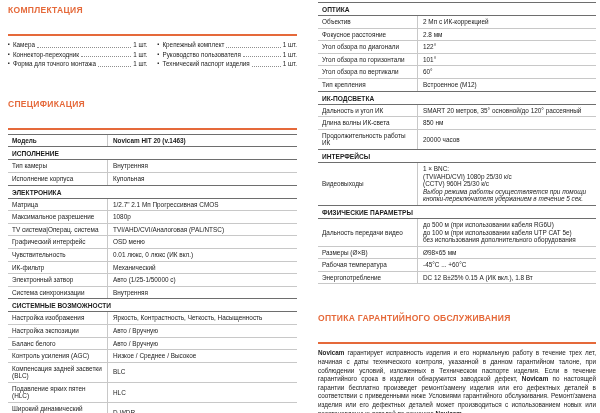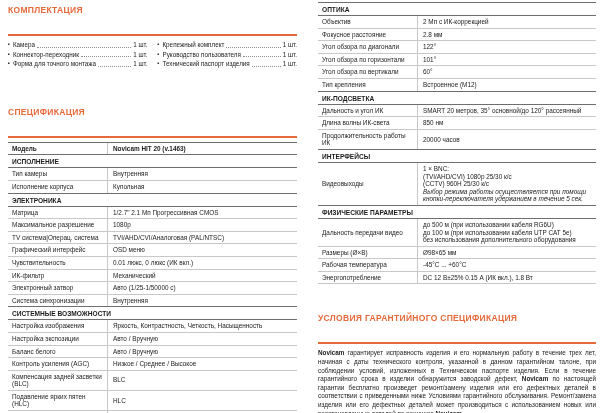--- a/index.html
+++ b/index.html
@@ -81,21 +81,21 @@
           </div>
           <div class="kit-item">
             <span class="bullet">▪</span>
             <span class="kname">Технический паспорт изделия</span>
             <span class="leader"></span>
             <span class="kqty">1 шт.</span>
           </div>
         </div>
     </div>
 
-    <div class="sec-title" style="margin-top:38px">СПЕЦИФИКАЦИЯ</div>
+    <div class="sec-title" style="margin-top:30px">СПЕЦИФИКАЦИЯ</div>
     <div class="spec-table" id="spec-table">
         <div class="trow model">
           <div class="tlabel">Модель</div>
           <div class="tvalue">Novicam HIT 20 (v.1463)</div>
         </div>
         <div class="trow section">ИСПОЛНЕНИЕ</div>
         <div class="trow">
           <div class="tlabel">Тип камеры</div>
           <div class="tvalue">Внутренняя</div>
         </div>
@@ -244,21 +244,21 @@
           <div class="tlabel">Рабочая температура</div>
           <div class="tvalue">-45°C ... +60°C</div>
         </div>
         <div class="trow">
           <div class="tlabel">Энергопотребление</div>
           <div class="tvalue">DC 12 В±25% 0.15 А (ИК вкл.), 1.8 Вт</div>
         </div>
       </div>
 
     <div class="warranty">
-      <div class="sec-title">УСЛОВИЯ ГАРАНТИЙНОГО СПЕЦИФИКАЦИЯ</div>
+      <div class="sec-title">ОПТИКА ГАРАНТИЙНОГО ОБСЛУЖИВАНИЯ</div>
       <div class="warranty-text" id="warranty-text">
           <p><b>Novicam</b> гарантирует исправность изделия и его нормальную работу в течение трех лет, начиная с даты технического контроля, указанной в данном гарантийном талоне, при соблюдении условий, изложенных в Техническом паспорте изделия. Если в течение гарантийного срока в изделии обнаружится заводской дефект, <b>Novicam</b> по настоящей гарантии бесплатно произведет ремонт/замену изделия или его дефектных деталей в соответствии с приведенными ниже Условиями гарантийного обслуживания. Ремонт/замена изделия или его дефектных деталей может производиться с использованием новых или восстановленных деталей по решению <b>Novicam</b>.</p>
           <p>В случае, если приобретенное Вами изделие марки <b>Novicam</b> будет нуждаться в гарантийном обслуживании, просим Вас обратиться к дилеру, у которого Вы приобретали данное изделие или в Единую службу поддержки (тел. 8-800-555-05-20). Данная гарантия распространяется только на продукцию, выпускаемую компанией . Продукция, идущая в комплекте с устройствами , но выпускаемая сторонними производителями, имеет гарантию производителя и обслуживается в официальных сервис-центрах этого производителя.</p>
         </div>
     </div>
   </div>
 
 </div>
 
 </body></html>

